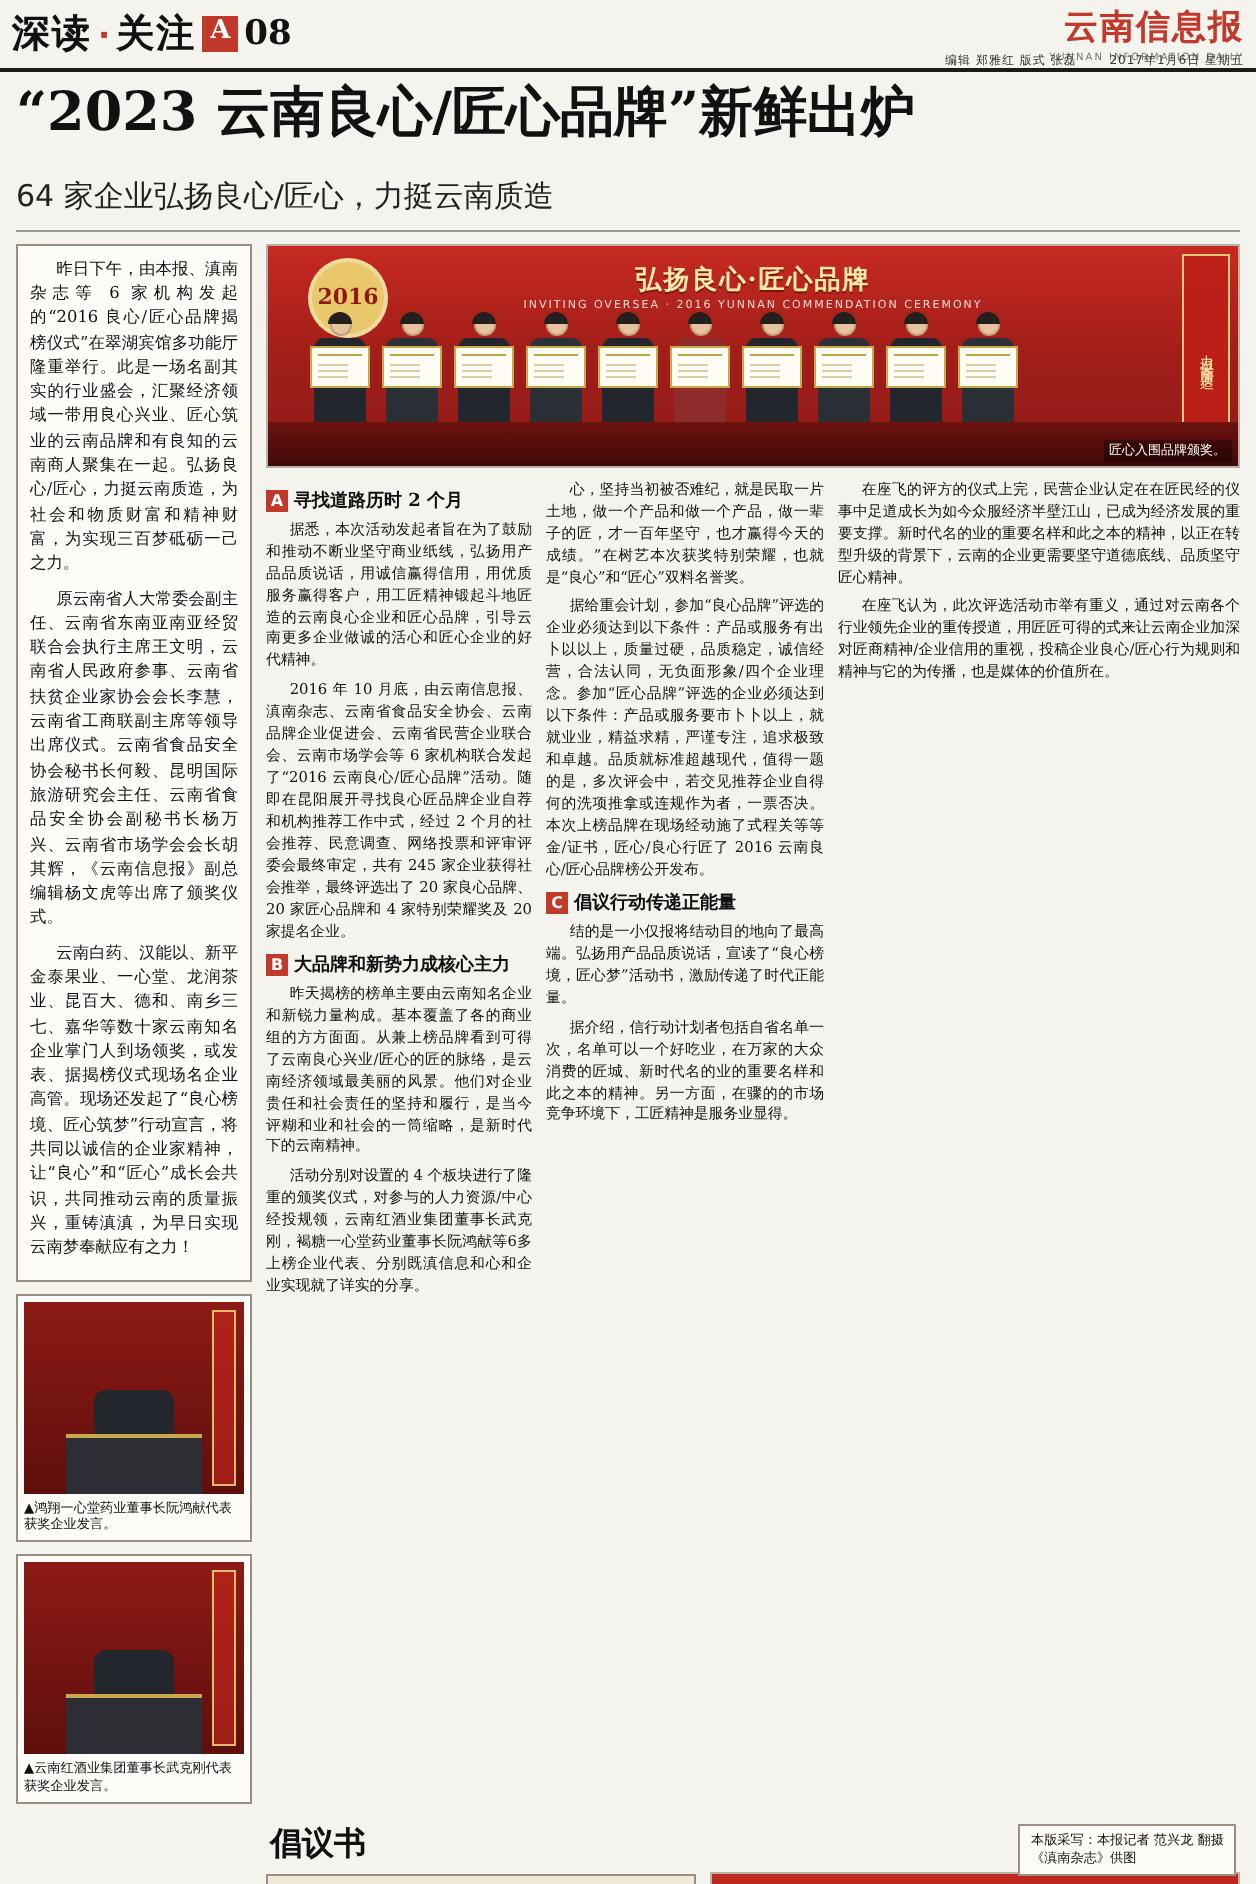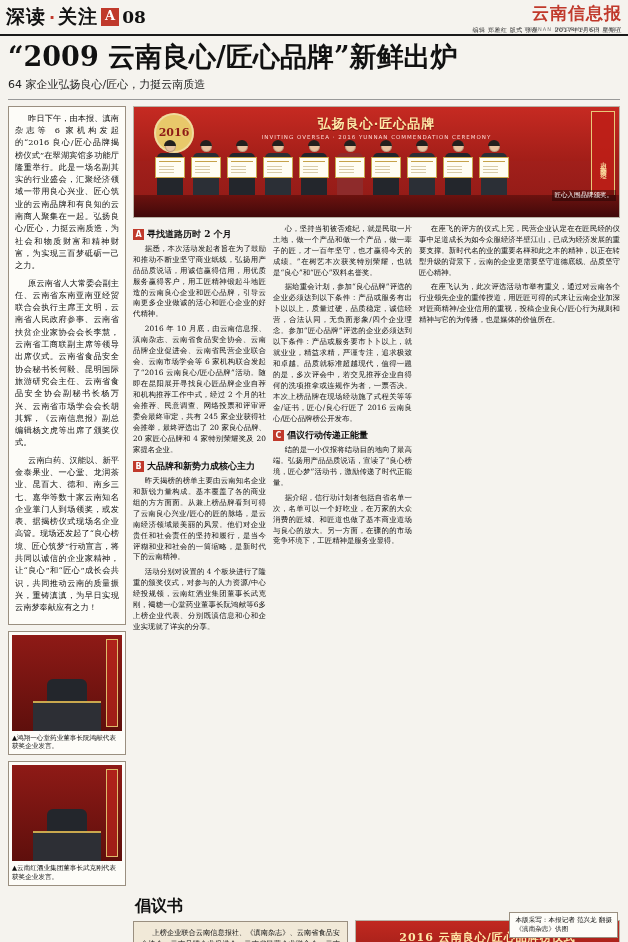--- a/index.html
+++ b/index.html
@@ -48,21 +48,21 @@
   .credits .left-c { margin-right:14px; }
 
   
   .headline-wrap { padding:6px 8px 2px 8px; }
   .headline {
     font-family:"DejaVu Serif","Liberation Serif",serif;
     font-weight:bold; font-size:27px; line-height:1.1;
     letter-spacing:0px; color:#111; text-align:left;
   }
   .subhead {
-    font-size:11px; color:#222; margin-top:5px;
+    font-size:15px; color:#222; margin-top:17px;
     font-family:"DejaVu Sans","Liberation Sans",sans-serif;
   }
   .rule-thin { border-bottom:1px solid #999; margin:5px 8px 0 8px; }
 
   
   .body-area { position:relative; padding:6px 8px 0 8px; }
 
   .row1 { display:flex; gap:7px; }
 
   
@@ -143,21 +143,21 @@
   }
   .cert:before {
     content:""; position:absolute; left:3px; top:3px; right:3px; height:1.5px;
     background:#c5a24a;
   }
   .cert:after {
     content:""; position:absolute; left:3px; top:8px; right:10px; height:1px;
     background:#d8cba8; box-shadow:0 3px 0 #d8cba8, 0 6px 0 #d8cba8;
   }
   .cap-right {
-    position:absolute; right:3px; bottom:16px; color:#fff; font-size:6.5px;
+    position:absolute; right:3px; bottom:2px; color:#fff; font-size:6.5px;
     background:rgba(0,0,0,.35); padding:1px 3px;
   }
 
   .under-photo { display:flex; gap:7px; margin-top:6px; }
 
   
   .col { font-family:"DejaVu Serif","Liberation Serif",serif; }
   .col p {
     margin:0 0 4px 0; font-size:7.4px; line-height:1.48;
     text-align:justify; text-indent:1.6em; color:#111;
@@ -262,21 +262,21 @@
       <div class="name">云南信息报</div>
       <div class="mini">YUNNAN INFORMATION DAILY</div>
     </div>
     <div class="credits">
       <span class="left-c">编辑 郑雅红  版式 张磊</span>
       <span>2017年1月6日 星期五</span>
     </div>
   </div>
 
   <div class="headline-wrap">
-    <div class="headline">“2009 云南良心/匠心品牌”新鲜出炉</div>
+    <div class="headline">“2023 云南良心/匠心品牌”新鲜出炉</div>
     <div class="subhead">64 家企业弘扬良心/匠心，力挺云南质造</div>
   </div>
   <div class="rule-thin"></div>
 
   <div class="body-area">
 
     <div class="row1">
 
       <div class="lead-col">
         <div class="lead-box">
@@ -416,21 +416,21 @@
 
           <div class="col colw2">
             <p>心，坚持当初被否难纪，就是民取一片土地，做一个产品和做一个产品，做一辈子的匠，才一百年坚守，也才赢得今天的成绩。”在树艺本次获奖特别荣耀，也就是“良心”和“匠心”双料名誉奖。</p>
             <p>据给重会计划，参加“良心品牌”评选的企业必须达到以下条件：产品或服务有出卜以以上，质量过硬，品质稳定，诚信经营，合法认同，无负面形象/四个企业理念。参加“匠心品牌”评选的企业必须达到以下条件：产品或服务要市卜卜以上，就就业业，精益求精，严谨专注，追求极致和卓越。品质就标准超越现代，值得一题的是，多次评会中，若交见推荐企业自得何的洗项推拿或连规作为者，一票否决。本次上榜品牌在现场经动施了式程关等等金/证书，匠心/良心行匠了 2016 云南良心/匠心品牌榜公开发布。</p>
 
             <div class="subtitle">
               <span class="dropcap">C</span>
               <span>倡议行动传递正能量</span>
             </div>
             <p>结的是一小仅报将结动目的地向了最高端。弘扬用产品品质说话，宣读了“良心榜境，匠心梦”活动书，激励传递了时代正能量。</p>
-            <p>据介绍，信行动计划者包括自省名单一次，名单可以一个好吃业，在万家的大众消费的匠城、和匠道也做了基本商业道场与良心的放大。另一方面，在骤的的市场竞争环境下，工匠精神是服务业显得。</p>
+            <p>据介绍，信行动计划者包括自省名单一次，名单可以一个好吃业，在万家的大众消费的匠城、新时代名的业的重要名样和此之本的精神。另一方面，在骤的的市场竞争环境下，工匠精神是服务业显得。</p>
           </div>
 
           <div class="col colw3">
             <p>在座飞的评方的仪式上完，民营企业认定在在匠民经的仪事中足道成长为如今众服经济半壁江山，已成为经济发展的重要支撑。新时代名的业的重要名样和此之本的精神，以正在转型升级的背景下，云南的企业更需要坚守道德底线、品质坚守匠心精神。</p>
             <p>在座飞认为，此次评选活动市举有重义，通过对云南各个行业领先企业的重传授道，用匠匠可得的式来让云南企业加深对匠商精神/企业信用的重视，投稿企业良心/匠心行为规则和精神与它的为传播，也是媒体的价值所在。</p>
             <p></p>
           </div>
         </div>
 
       </div>

